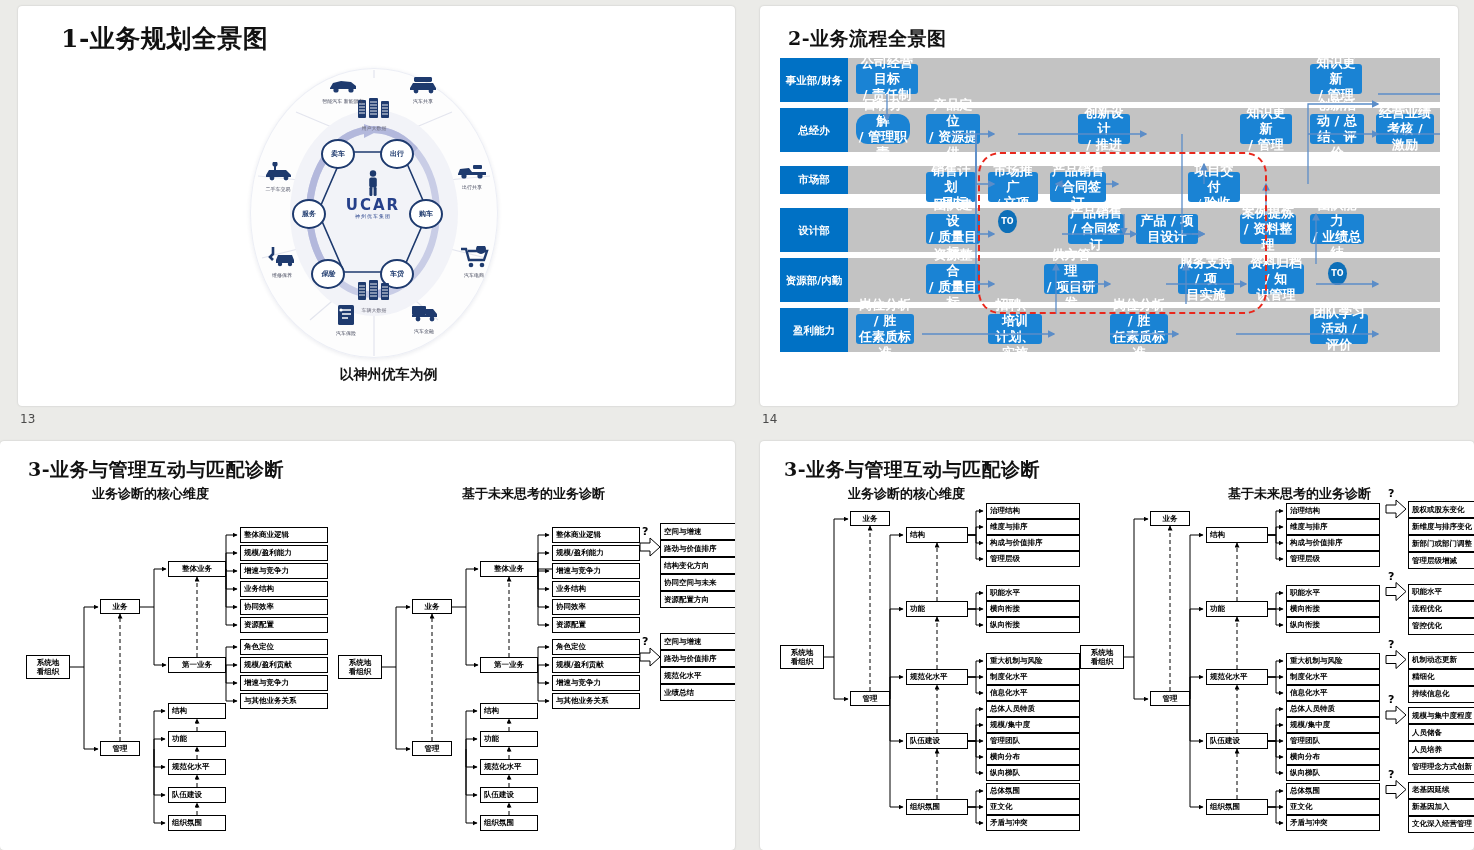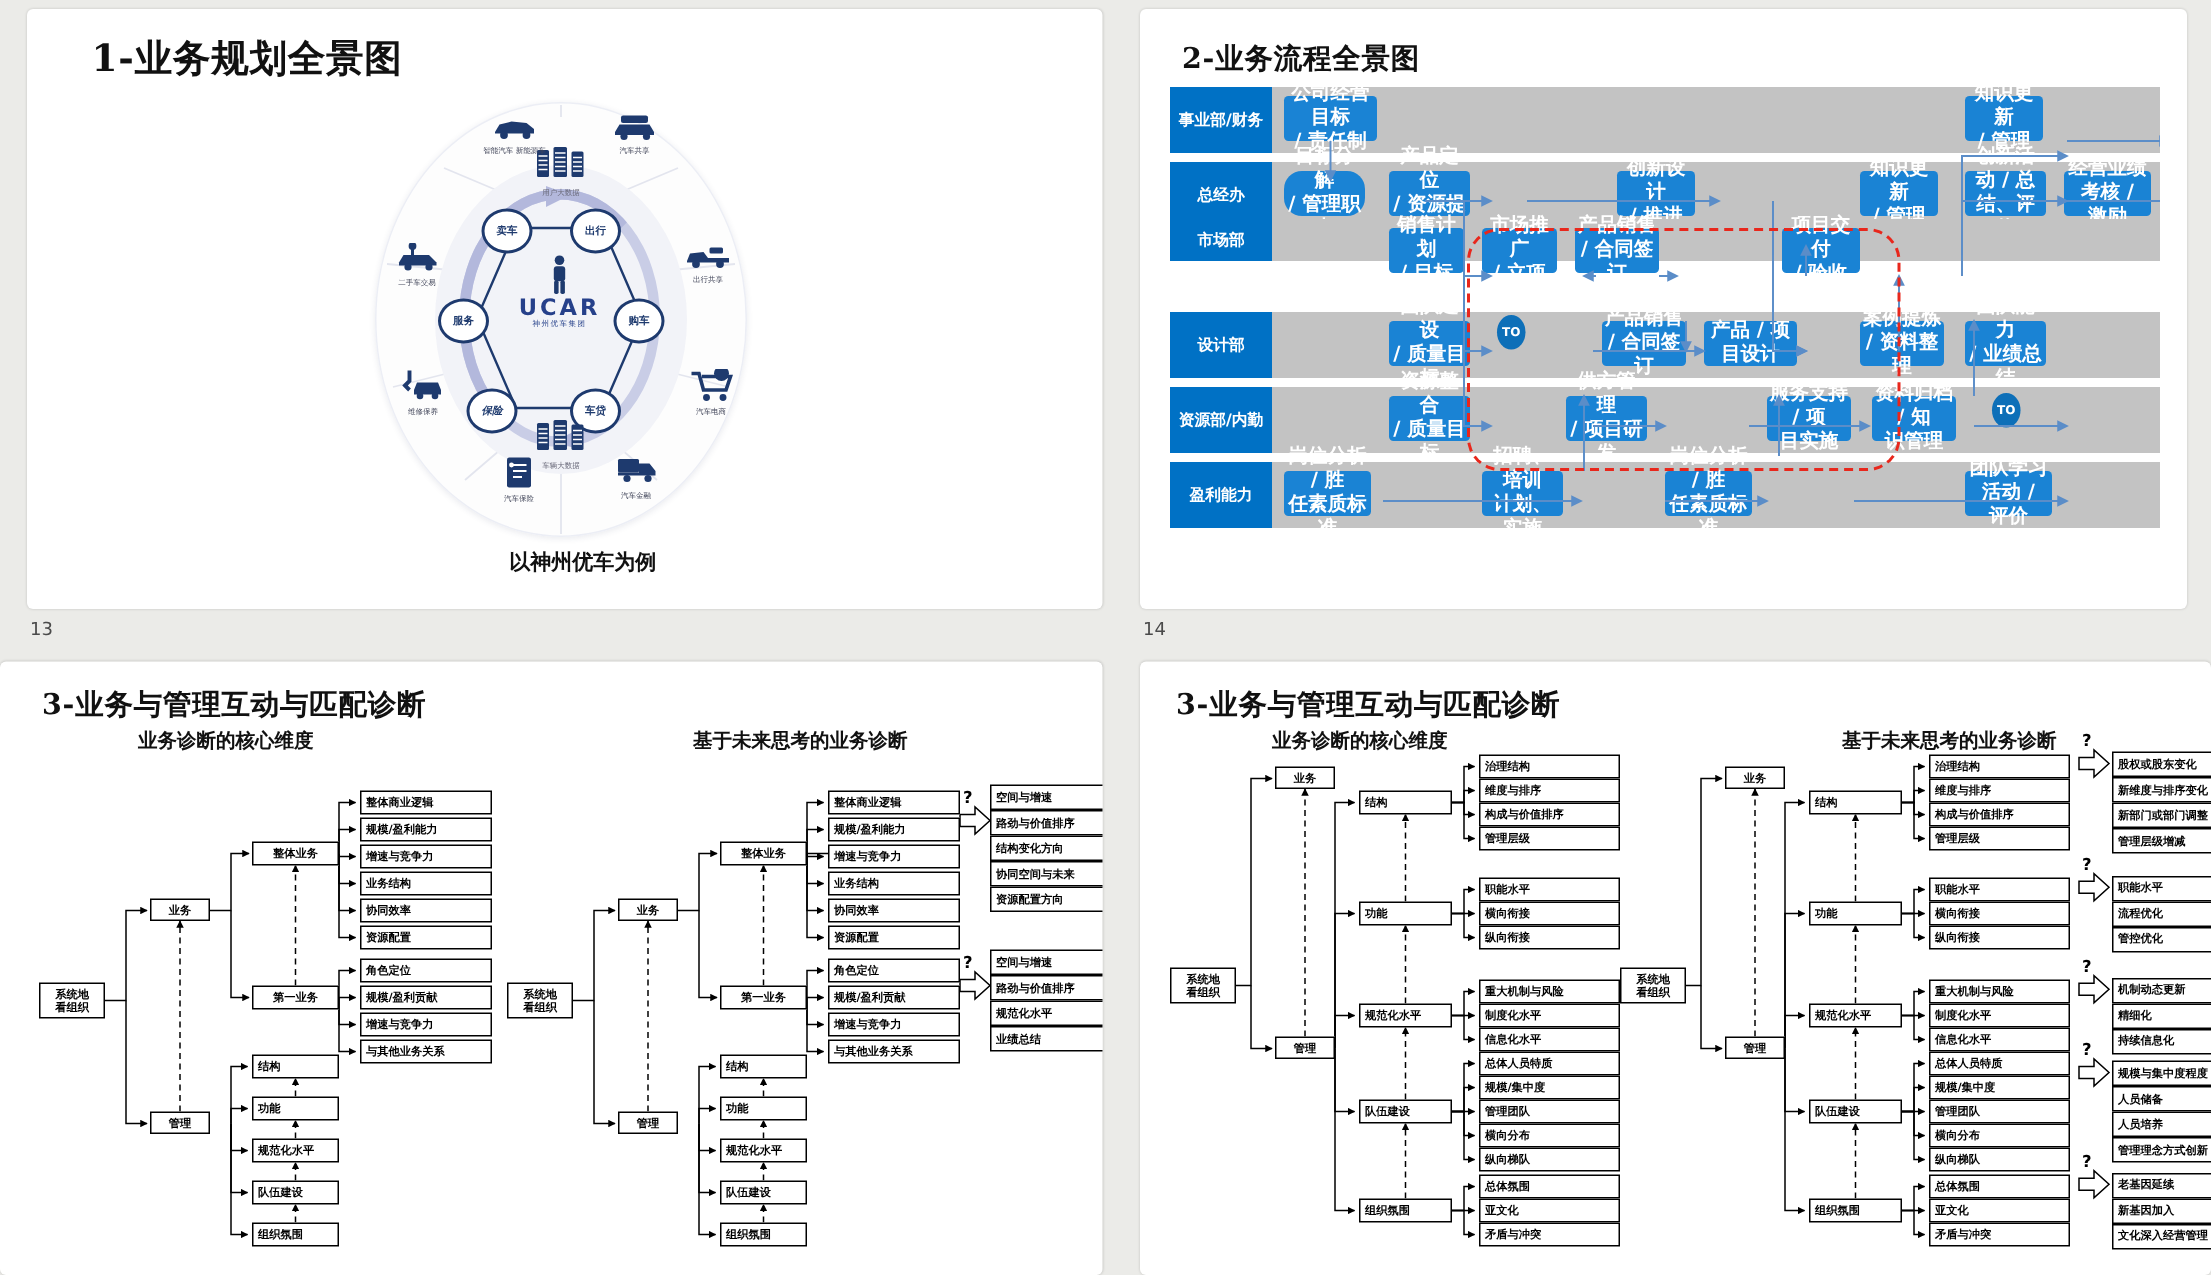--- a/index.html
+++ b/index.html
@@ -323,21 +323,21 @@
           <div class="lane-label">总经办</div>
           <div class="lane-body" id="lanebody-1">
             <div class="pbox" style="left: 8px; top: 6px; width: 54px; height: 30px; border-radius: 12px;">目标分解<br>/ 管理职责</div>
             <div class="pbox" style="left: 78px; top: 6px; width: 54px; height: 30px;">产品定位<br>/ 资源提供</div>
             <div class="pbox" style="left: 230px; top: 6px; width: 52px; height: 30px;">创新设计<br>/ 推进</div>
             <div class="pbox" style="left: 392px; top: 6px; width: 52px; height: 30px;">知识更新<br>/ 管理</div>
             <div class="pbox" style="left: 462px; top: 6px; width: 54px; height: 30px;">创新活动 / 总<br>结、评价</div>
             <div class="pbox" style="left: 528px; top: 6px; width: 58px; height: 30px;">经营业绩考核 /<br>激励</div>
           </div>
         </div>
-        <div class="lane" style="top: 88px; height: 28px;">
+        <div class="lane" style="top: 108px; height: 28px; font-family: Liberation Serif, serif;">
           <div class="lane-label">市场部</div>
           <div class="lane-body" id="lanebody-2">
             <div class="pbox" style="left: 78px; top: 6px; width: 50px; height: 30px;">销售计划<br>/ 目标</div>
             <div class="pbox" style="left: 140px; top: 6px; width: 50px; height: 30px;">市场推广<br>/ 立项</div>
             <div class="pbox" style="left: 202px; top: 6px; width: 56px; height: 30px;">产品销售<br>/ 合同签订</div>
             <div class="pbox" style="left: 340px; top: 6px; width: 52px; height: 30px;">项目交付<br>/ 验收</div>
           </div>
         </div>
         <div class="lane" style="top: 150px; height: 44px;">
           <div class="lane-label">设计部</div>

